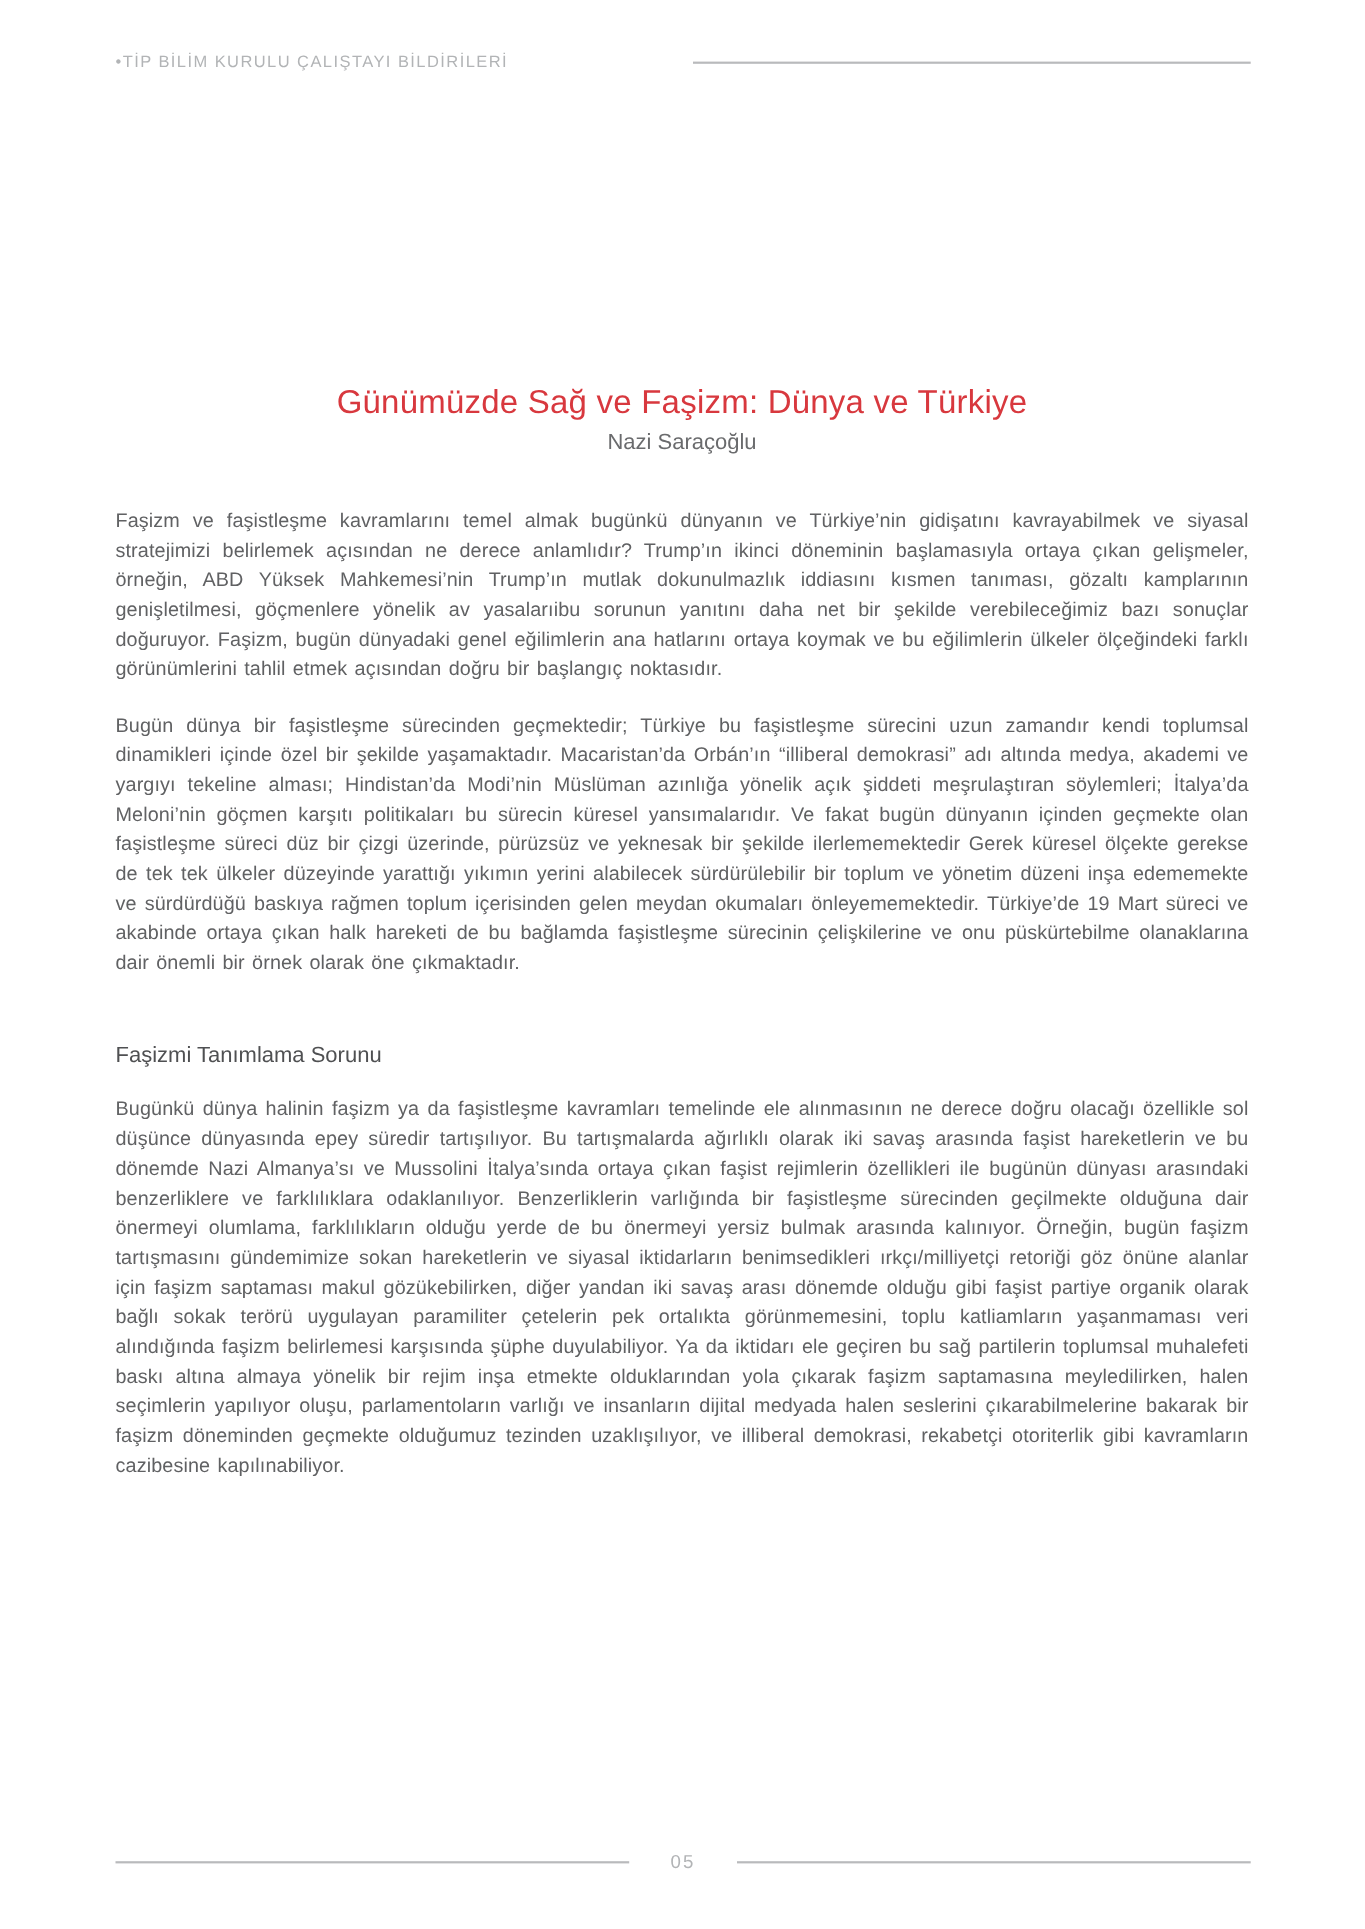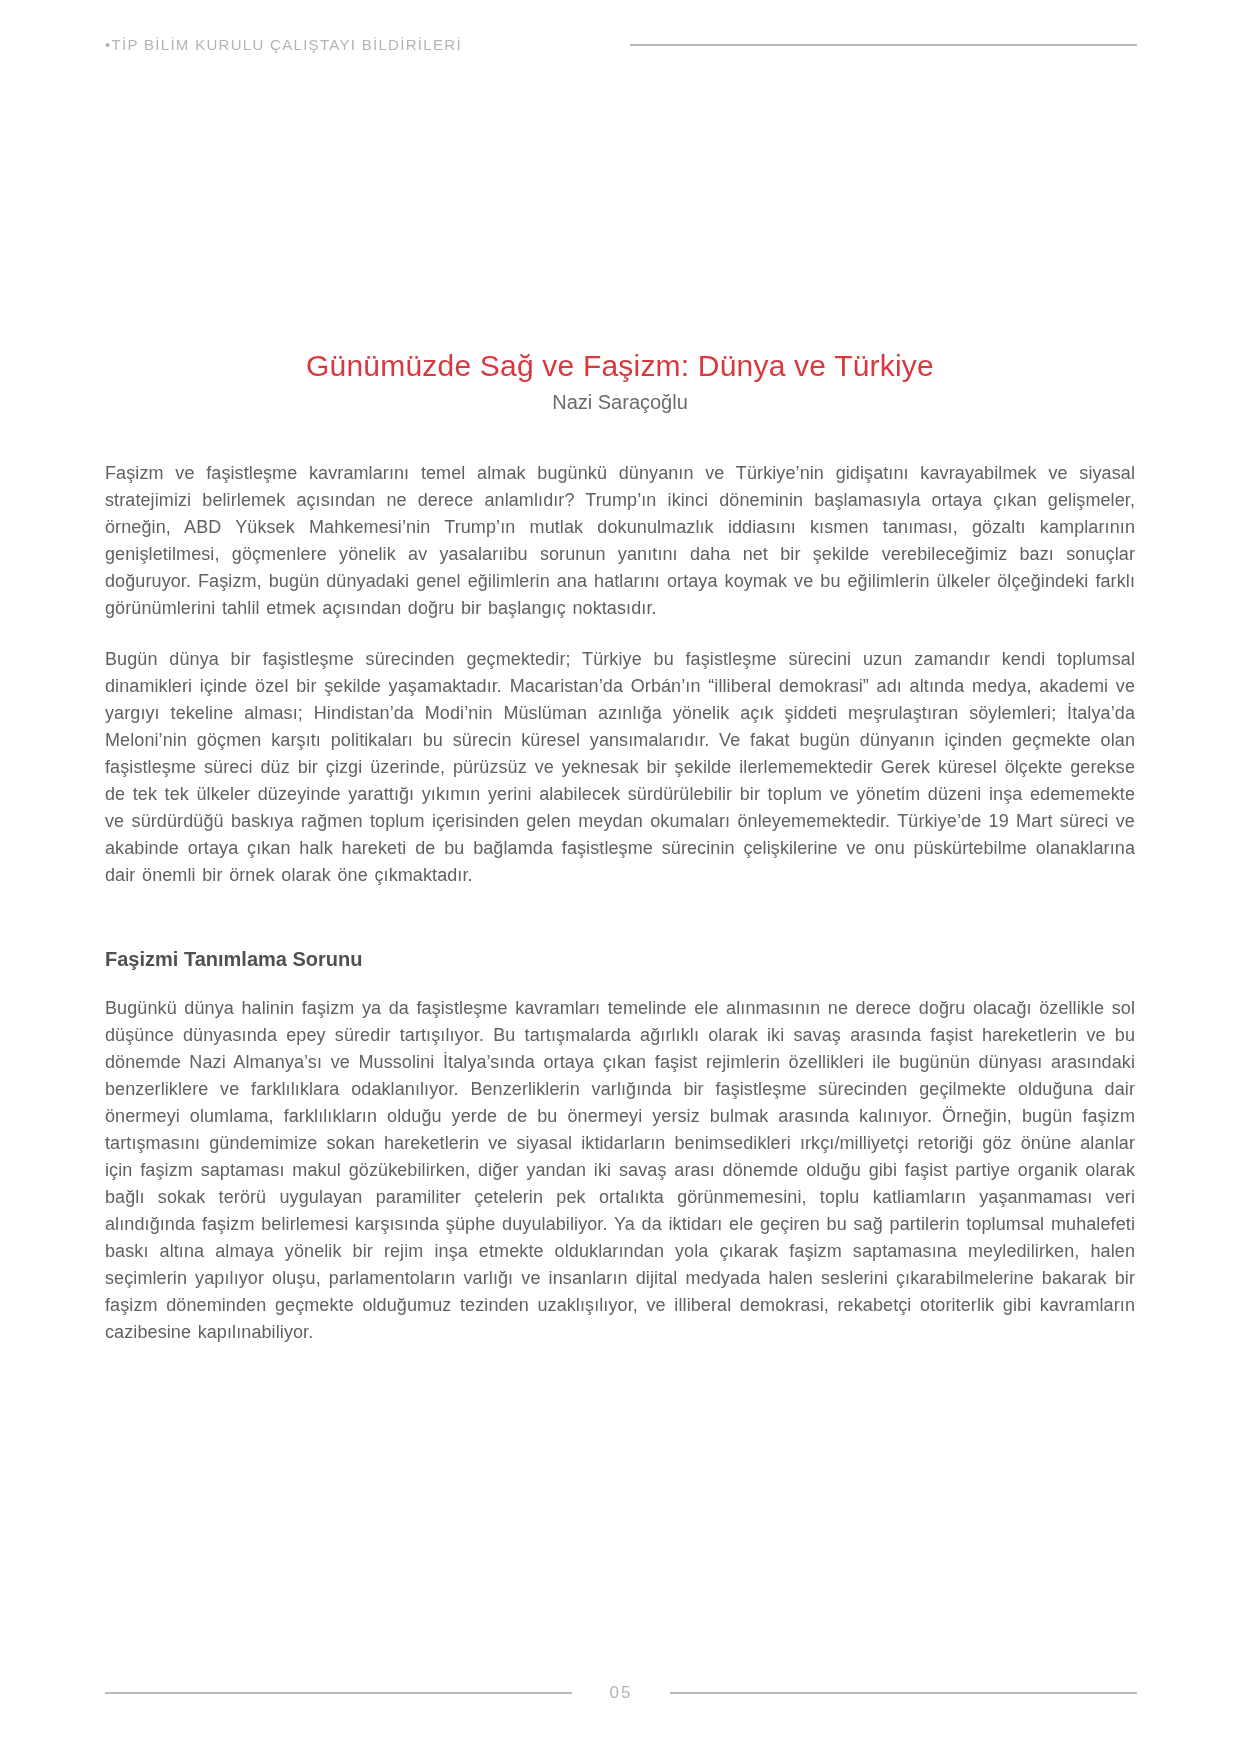--- a/index.html
+++ b/index.html
@@ -10,21 +10,21 @@
     height: 1754px;
     background: #ffffff;
     font-family: "Liberation Sans", sans-serif;
     overflow: hidden;
     box-sizing: border-box;
   }
 
   
   .page-header {
     position: absolute;
-    top: 36px;
+    top: 48px;
     left: 105px;
     right: 104px;
     display: flex;
     align-items: center;
   }
   .header-label {
     color: #b2b4b6;
     font-size: 15px;
     font-weight: 400;
     letter-spacing: 1.3px;
@@ -64,21 +64,21 @@
     text-align: justify;
     margin: 0 0 24px 0;
     word-spacing: 1.5px;
     letter-spacing: 0.1px;
   }
   .body-para.first { margin-top: 46px; }
   .section-heading {
     color: #4f5052;
     font-size: 20px;
     line-height: 24px;
-    font-weight: 700;
+    font-weight: 400;
     margin: 58px 0 24px 0;
   }
 
   
   .page-footer {
     position: absolute;
     top: 1684px;
     left: 105px;
     right: 104px;
     display: flex;

